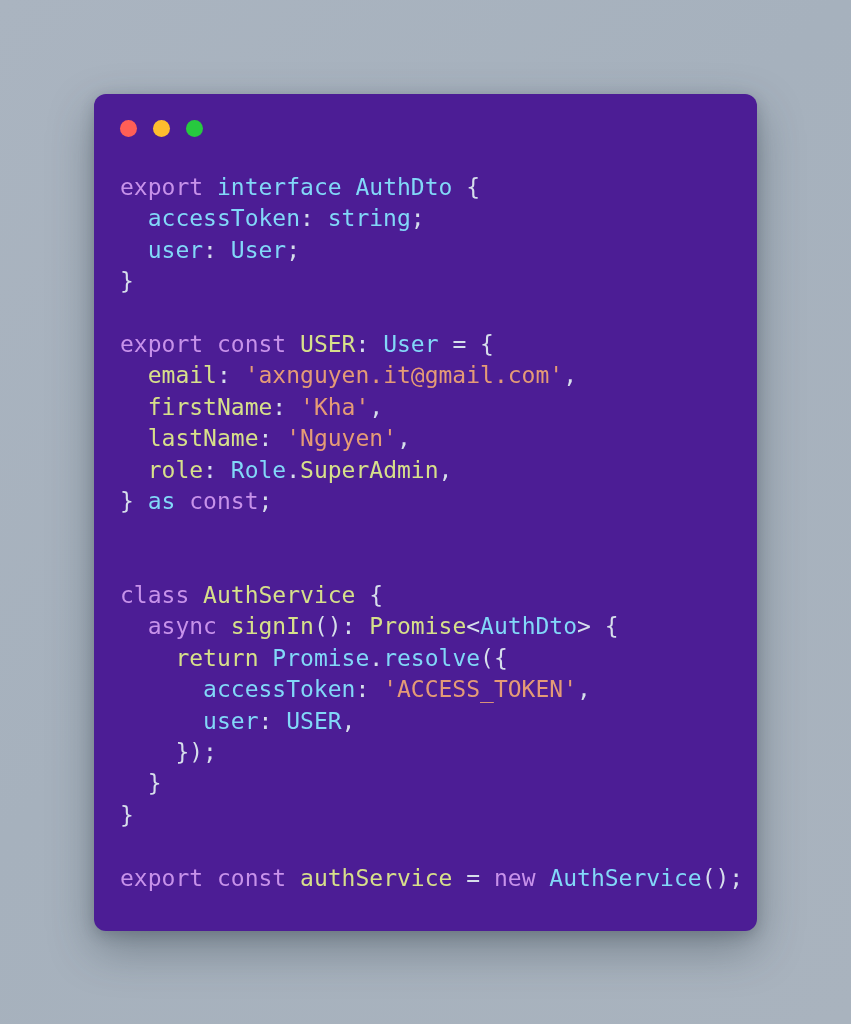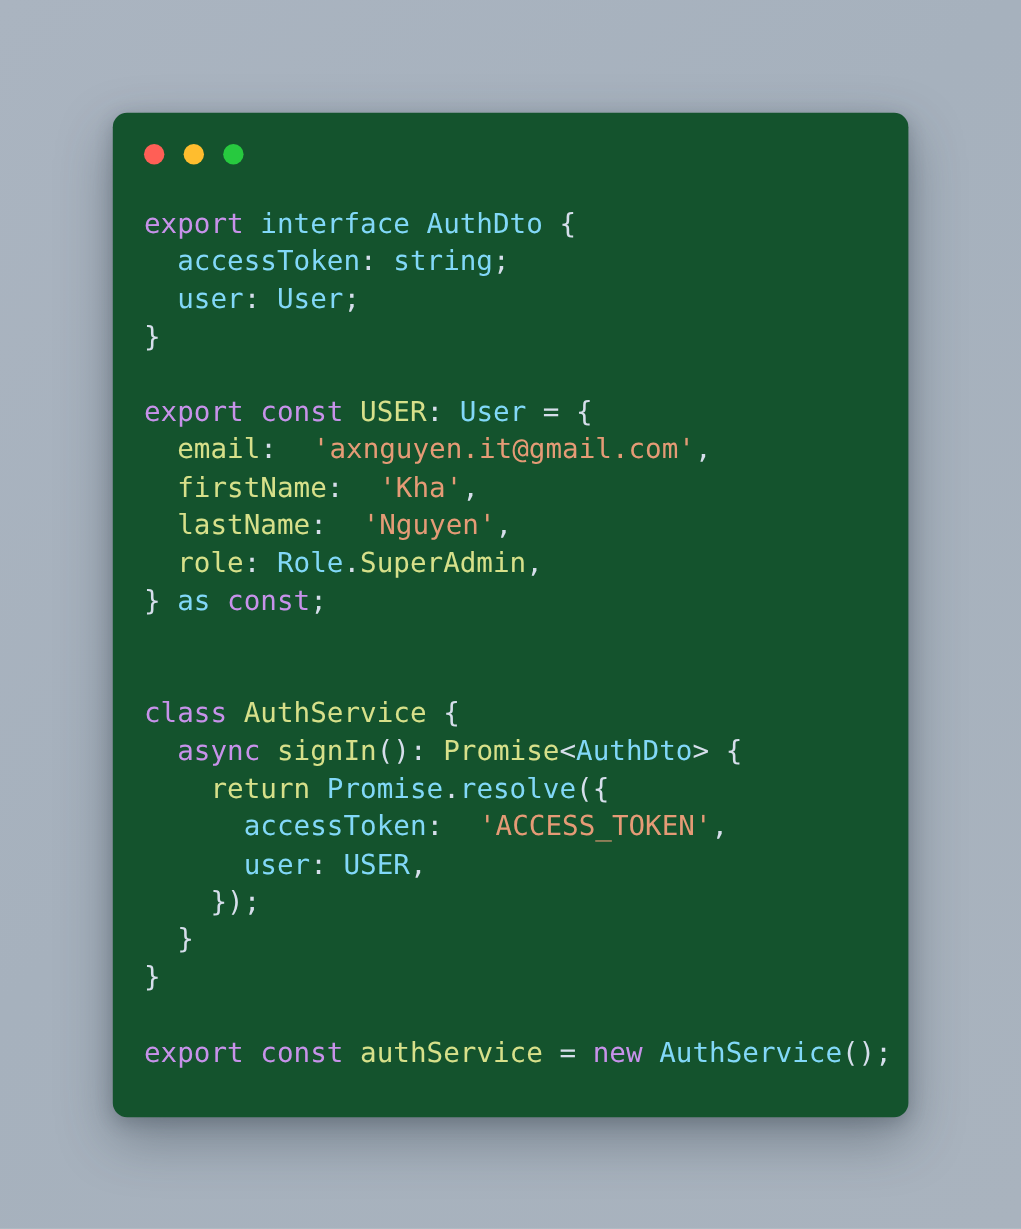--- a/index.html
+++ b/index.html
@@ -20,21 +20,21 @@
     height: 1024px;
   }
 
   
   #code-card {
     position: absolute;
     left: 94px;
     top: 94px;
     width: 663px;
     height: 837px;
-    background: #14532d;
+    background: #4c1d95;
     border-radius: 12px;
     box-shadow: 0 18px 45px rgba(40, 52, 64, 0.38),
                 0 4px 14px rgba(40, 52, 64, 0.22);
     overflow: hidden;
   }
 
   
   #titlebar {
     position: absolute;
     left: 26px;
@@ -66,21 +66,21 @@
   .line {
     height: 31.4px;
     white-space: pre;
   }
   .line.blank { height: 31.4px; }
 
   
   .t-kw   { color: #c792ea; }  
   .t-type { color: #82d8f8; }  
   .t-fn   { color: #d7e08a; }  
-  .t-str  { color: #e59b76; margin-left: 16px; }  
+  .t-str  { color: #e59b76; }  
   .t-pl   { color: #d6deeb; }  
 </style>
 </head>
 <body>
 
 <div id="stage">
 
   <div id="code-card">
 
     <div id="titlebar">

